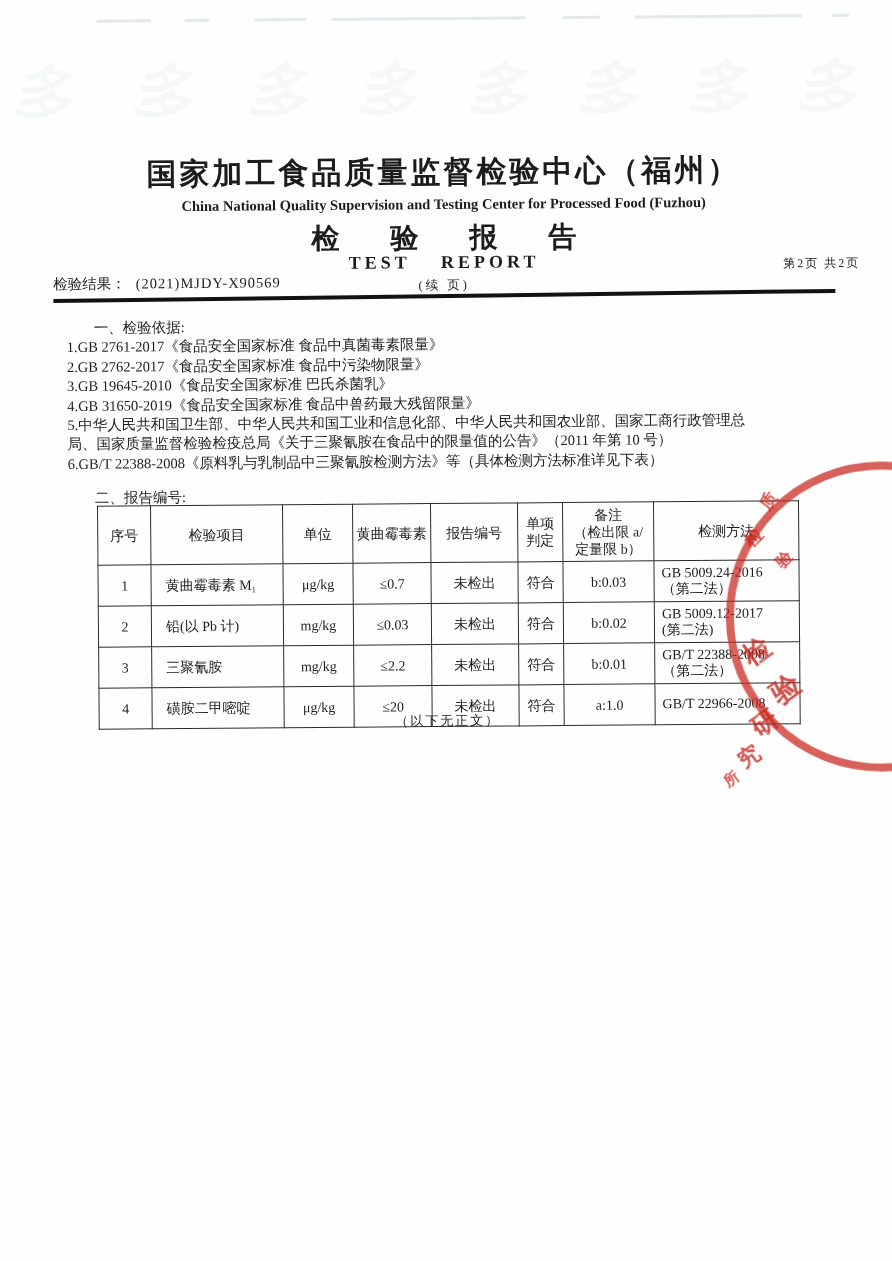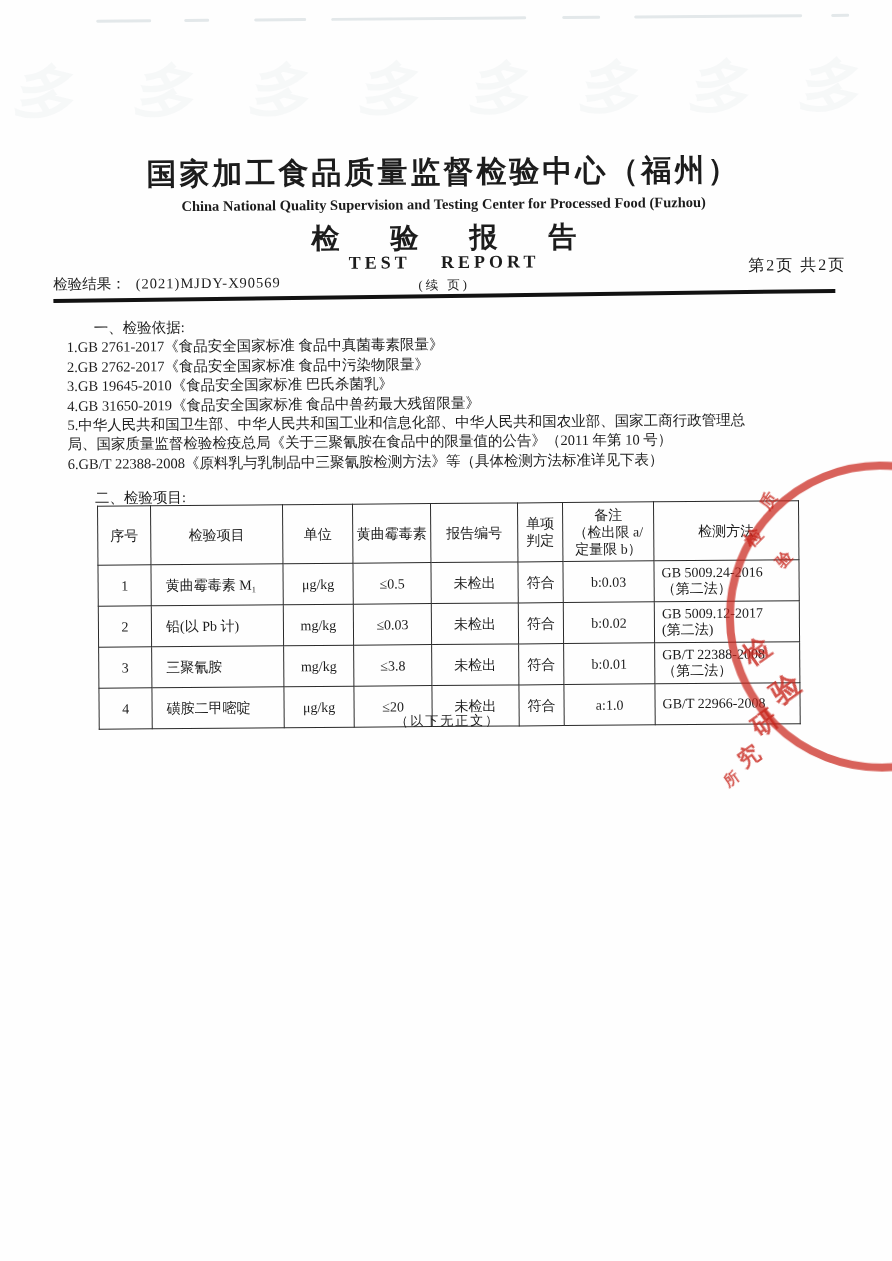--- a/index.html
+++ b/index.html
@@ -24,21 +24,21 @@
   .org-en{position:absolute;top:196px;left:0;right:0;text-align:center;
     font-size:14.5px;font-weight:bold;}
   .doc-title-zh{position:absolute;top:219px;left:0;right:0;text-align:center;
     font-size:28px;font-weight:bold;letter-spacing:22px;text-indent:22px;}
   .doc-title-en{position:absolute;top:252px;left:0;right:0;text-align:center;
     font-size:18px;font-weight:bold;letter-spacing:4px;word-spacing:22px;}
   .continuation{position:absolute;top:277px;left:0;right:0;text-align:center;
     font-size:12.5px;letter-spacing:3px;}
   .report-no{position:absolute;top:272px;left:55px;font-size:14.5px;}
   .report-no .val{margin-left:10px;letter-spacing:1px;}
-  .page-indicator{position:absolute;top:258px;right:44px;font-size:16px;letter-spacing:2px;}
+  .page-indicator{position:absolute;top:258px;right:30px;font-size:12px;letter-spacing:2px;}
   .head-rule{position:absolute;top:294px;left:55px;width:782px;height:3.5px;
     background:#121212;transform:rotate(-0.3deg);}
 
   
   .basis{position:absolute;top:316px;left:68px;width:700px;
     font-size:14.5px;line-height:19.4px;}
   .basis .heading{margin-left:27px;}
   .basis .item{margin:0;}
   .results-heading{position:absolute;top:486px;left:95px;font-size:14.5px;}
 
@@ -109,21 +109,21 @@
     <div id="basis-items">
         <div class="item">1.GB 2761-2017《食品安全国家标准 食品中真菌毒素限量》</div>
         <div class="item">2.GB 2762-2017《食品安全国家标准 食品中污染物限量》</div>
         <div class="item">3.GB 19645-2010《食品安全国家标准 巴氏杀菌乳》</div>
         <div class="item">4.GB 31650-2019《食品安全国家标准 食品中兽药最大残留限量》</div>
         <div class="item">5.中华人民共和国卫生部、中华人民共和国工业和信息化部、中华人民共和国农业部、国家工商行政管理总局、国家质量监督检验检疫总局《关于三聚氰胺在食品中的限量值的公告》（2011 年第 10 号）</div>
         <div class="item">6.GB/T 22388-2008《原料乳与乳制品中三聚氰胺检测方法》等（具体检测方法标准详见下表）</div>
       </div>
   </div>
 
-  <div class="results-heading">二、检验项目:</div>
+  <div class="results-heading">二、报告编号:</div>
 
   <table class="tbl">
     <colgroup>
       <col style="width:53px">
         <col style="width:132px">
         <col style="width:70px">
         <col style="width:78px">
       <col style="width:87px">
         <col style="width:45px">
         <col style="width:91px">
@@ -142,21 +142,21 @@
 （检出限 a/
 定量限 b）</th>
           <th>检测方法</th>
         </tr>
       </thead>
     <tbody id="tbl-body">
         <tr>
           <td>1</td>
           <td class="c-item">黄曲霉毒素 M₁</td>
           <td>μg/kg</td>
-          <td>≤0.5</td>
+          <td>≤0.7</td>
           <td>未检出</td>
           <td>符合</td>
           <td>b:0.03</td>
           <td class="c-method">GB 5009.24-2016
 （第二法）</td>
         </tr>
         <tr>
           <td>2</td>
           <td class="c-item">铅(以 Pb 计)</td>
           <td>mg/kg</td>
@@ -164,21 +164,21 @@
           <td>未检出</td>
           <td>符合</td>
           <td>b:0.02</td>
           <td class="c-method">GB 5009.12-2017
 (第二法)</td>
         </tr>
         <tr>
           <td>3</td>
           <td class="c-item">三聚氰胺</td>
           <td>mg/kg</td>
-          <td>≤3.8</td>
+          <td>≤2.2</td>
           <td>未检出</td>
           <td>符合</td>
           <td>b:0.01</td>
           <td class="c-method">GB/T 22388-2008
 （第二法）</td>
         </tr>
         <tr>
           <td>4</td>
           <td class="c-item">磺胺二甲嘧啶</td>
           <td>μg/kg</td>

